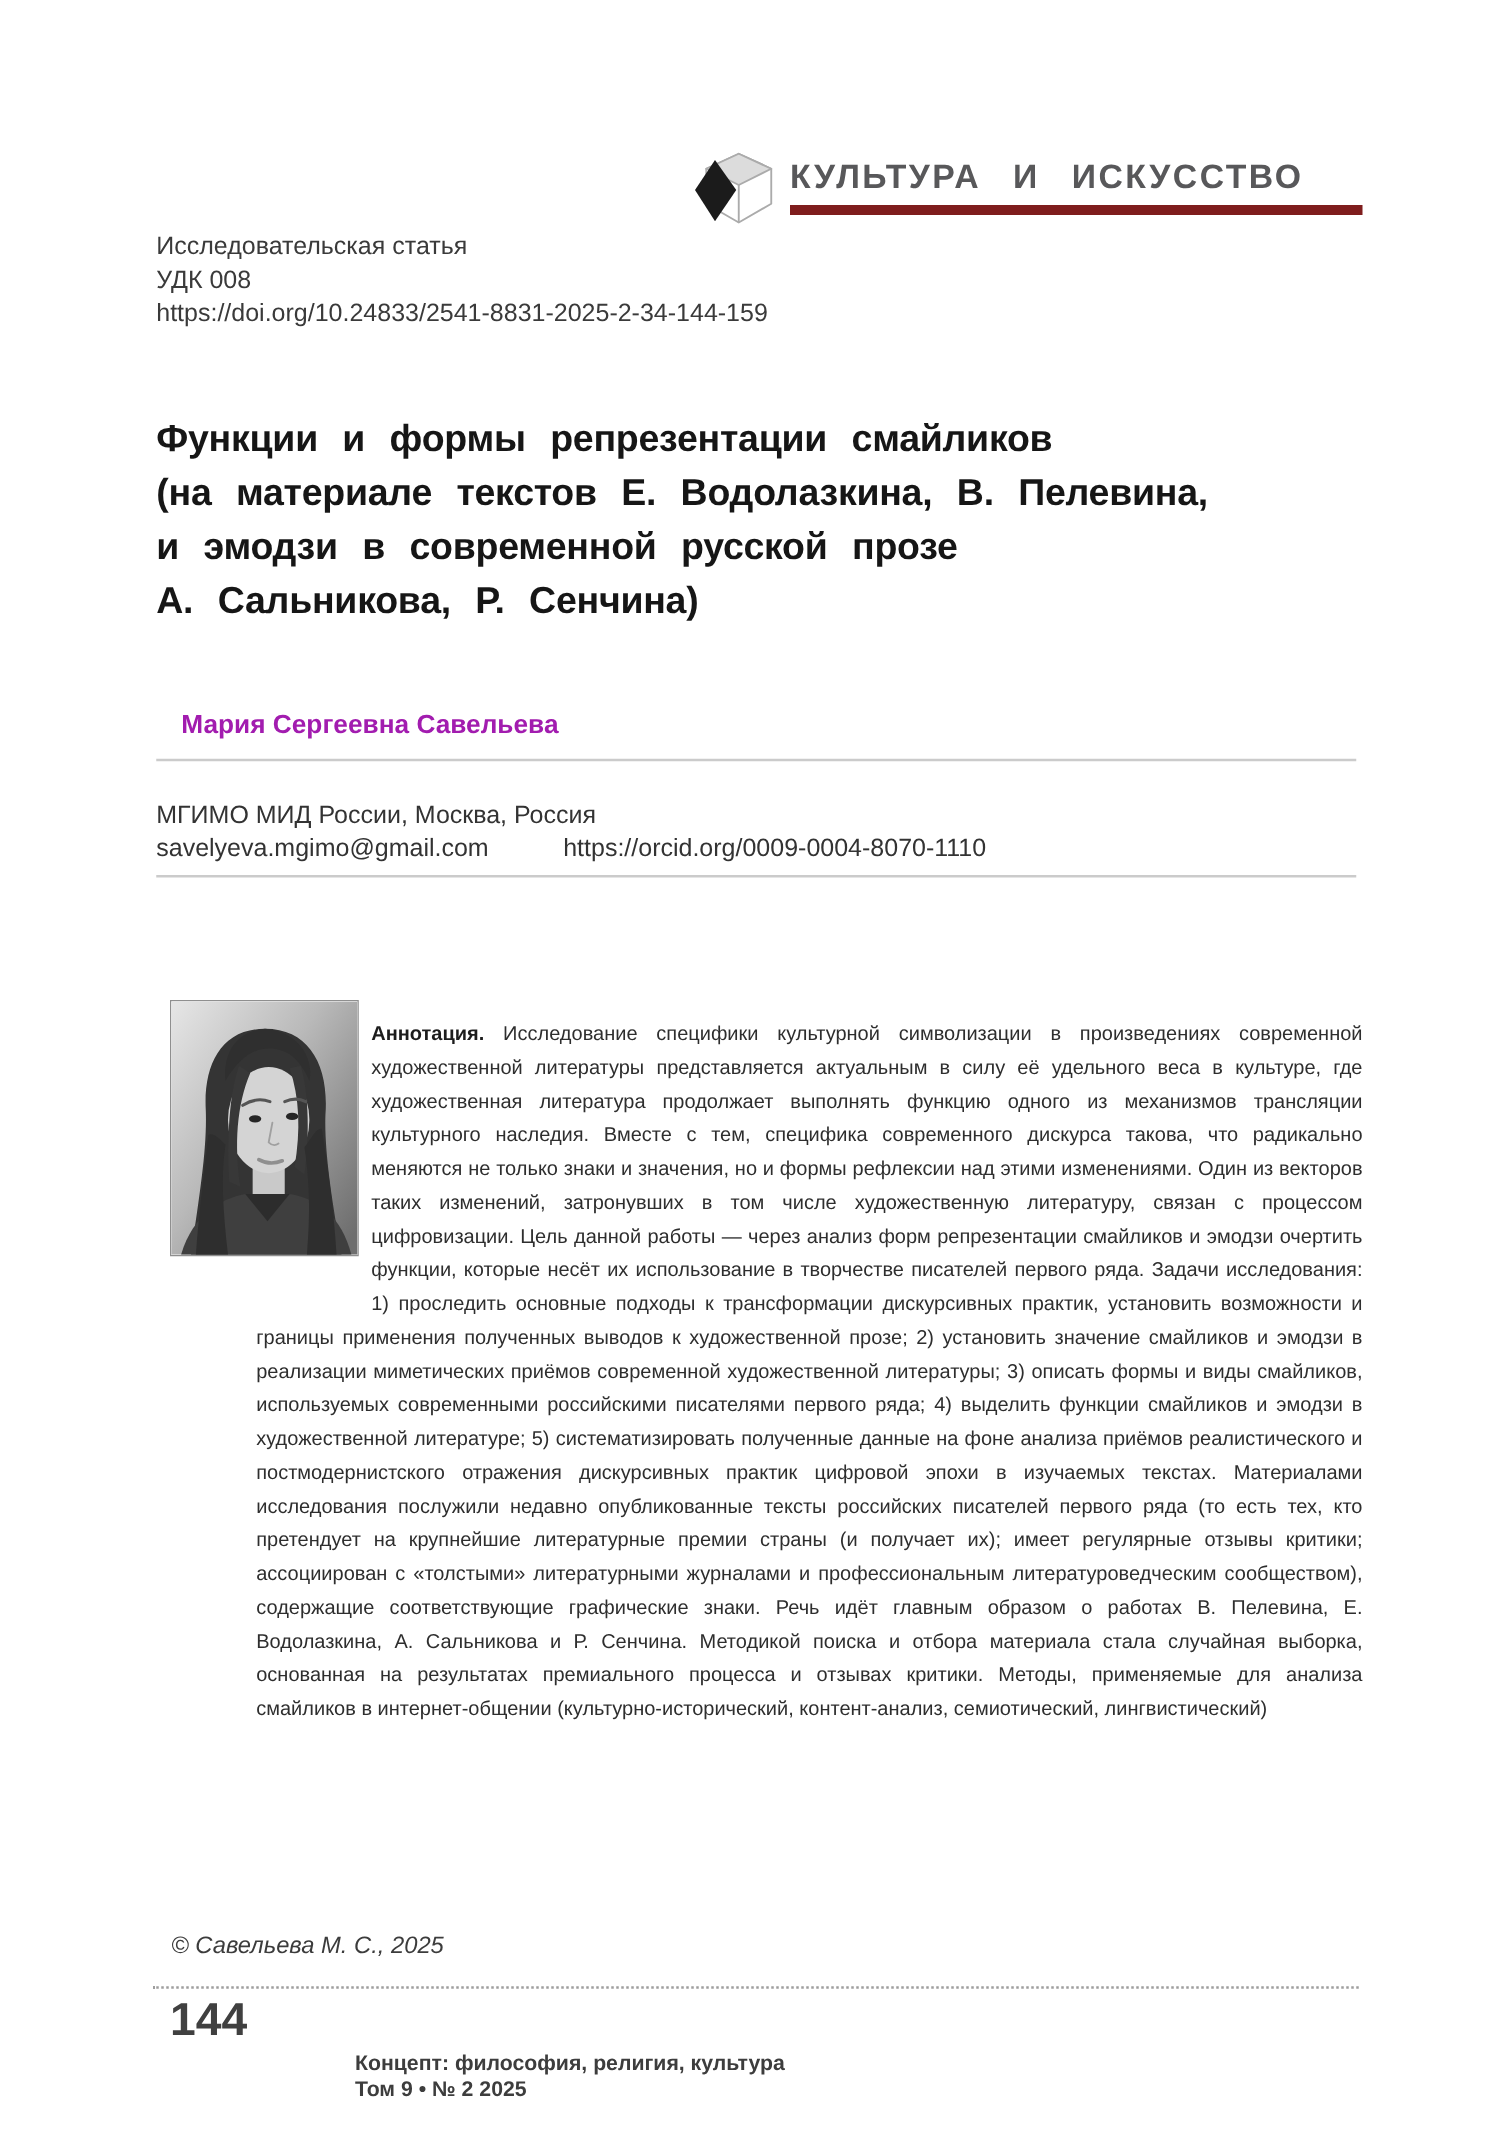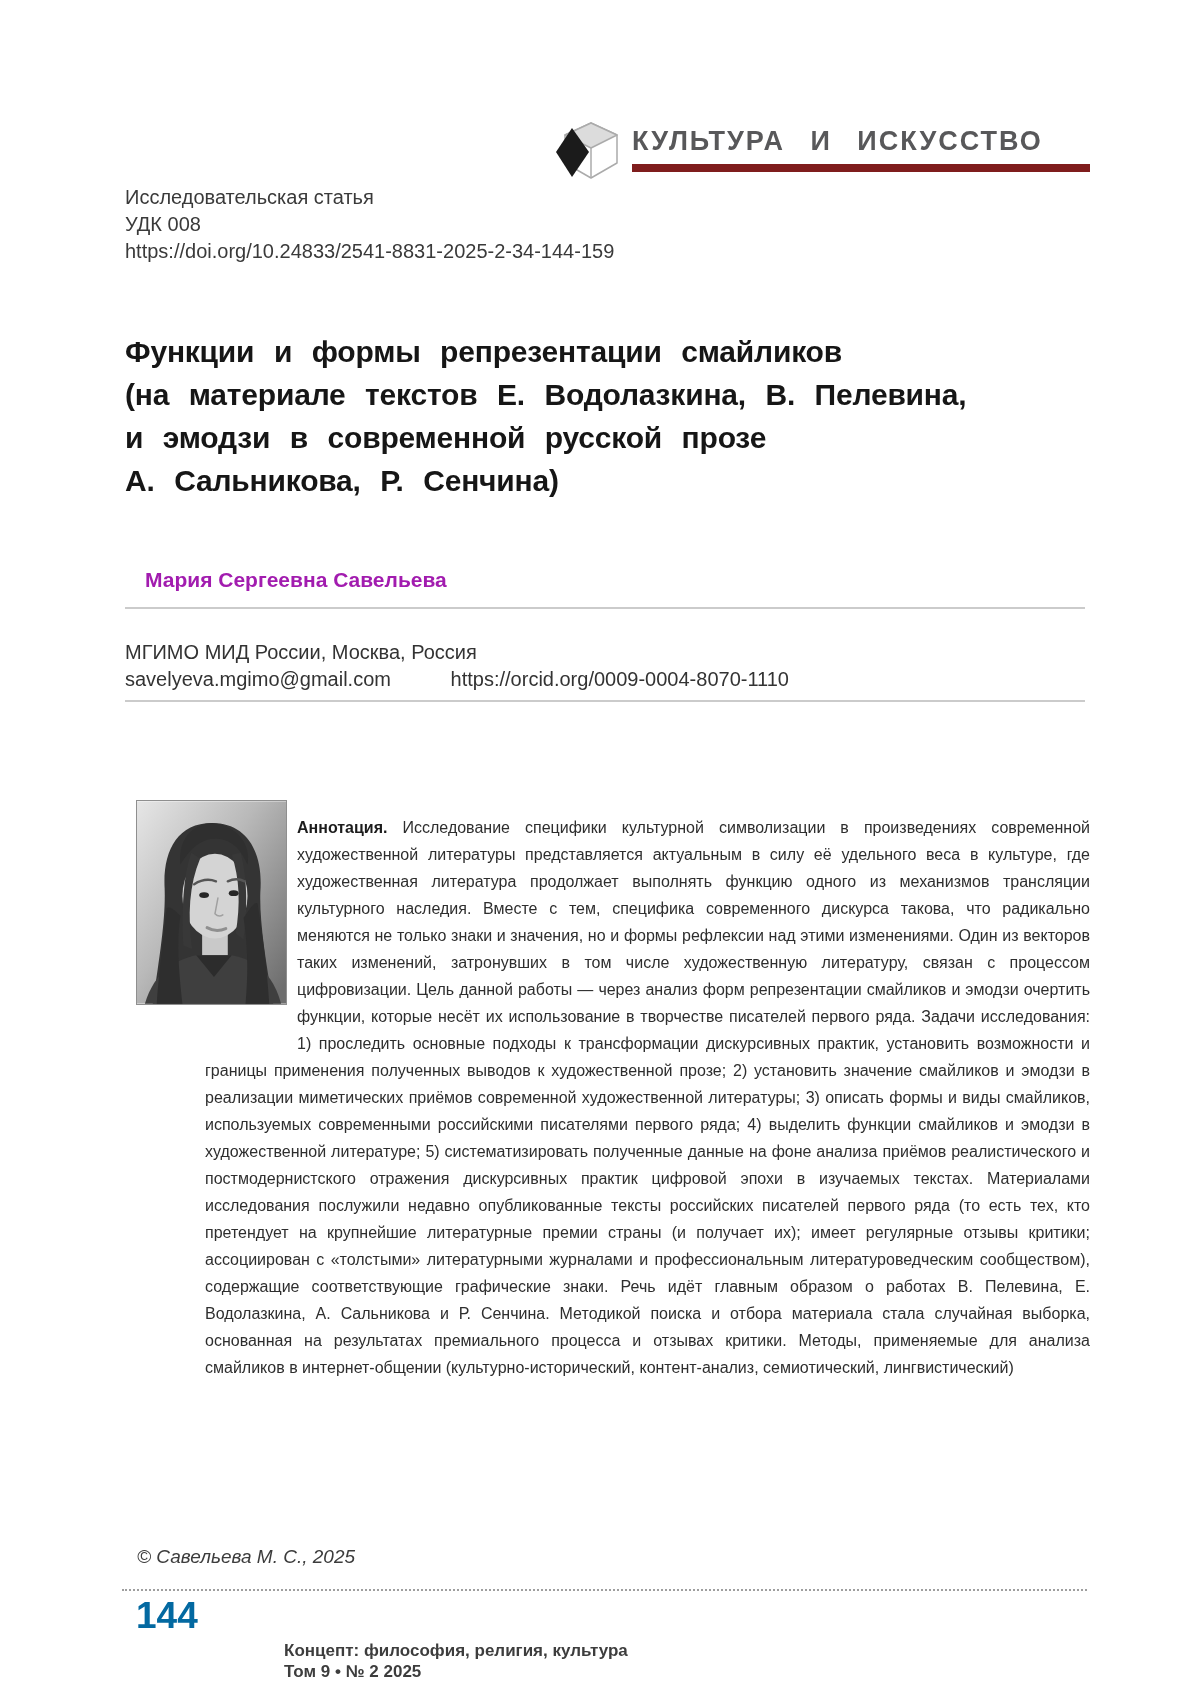--- a/index.html
+++ b/index.html
@@ -49,21 +49,21 @@
   }
   .photo svg { display:block; }
   .abstract-text {
     margin:0; font-size:16px; line-height:27px; text-align:justify; color:#2e2e2e;
   }
   .abstract-text b { color:#1c1c1c; }
 
   
   .copyright { position:absolute; left:137px; top:1546px; font-size:19px; font-style:italic; color:#3c3c3c; }
   .dotted-rule { position:absolute; left:122px; top:1589px; width:965px; border-top:2px dotted #9e9e9e; }
-  .page-number { position:absolute; left:136px; top:1597px; font-size:37px; font-weight:bold; color:#0369a1; line-height:1; }
+  .page-number { position:absolute; left:136px; top:1597px; font-size:37px; font-weight:bold; color:#404040; line-height:1; }
   .journal-info { position:absolute; left:284px; top:1600px; font-size:17px; font-weight:bold; line-height:21px; color:#3d3d3d;margin-top:40px; }
 </style>
 </head>
 <body>
 
 <div class="page">
 
   <span class="journal-logo">
     <svg width="74" height="64" viewBox="0 0 74 64" xmlns="http://www.w3.org/2000/svg">
       <g stroke="#ababab" stroke-width="1.5" stroke-linejoin="round">

